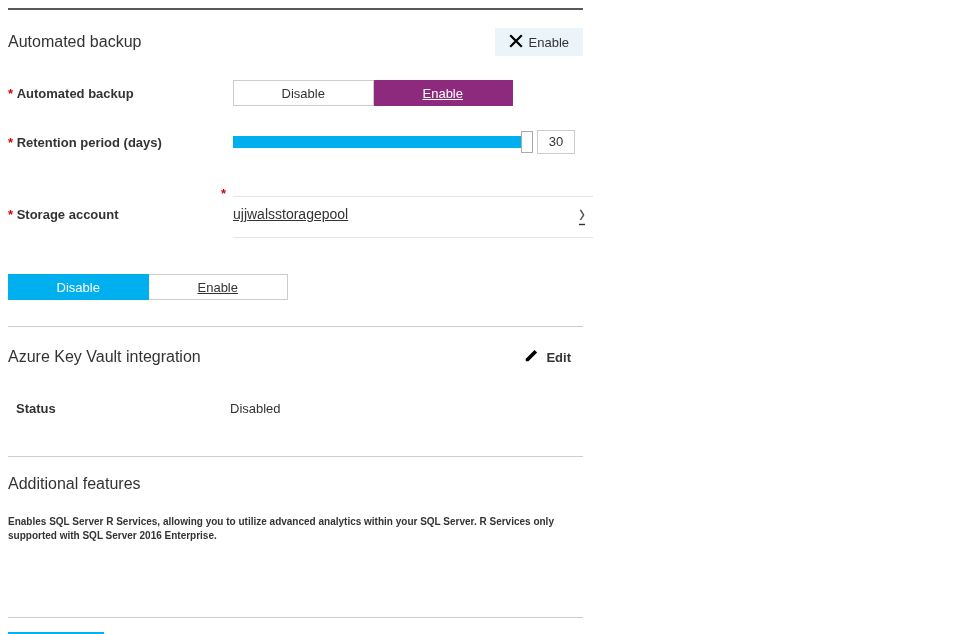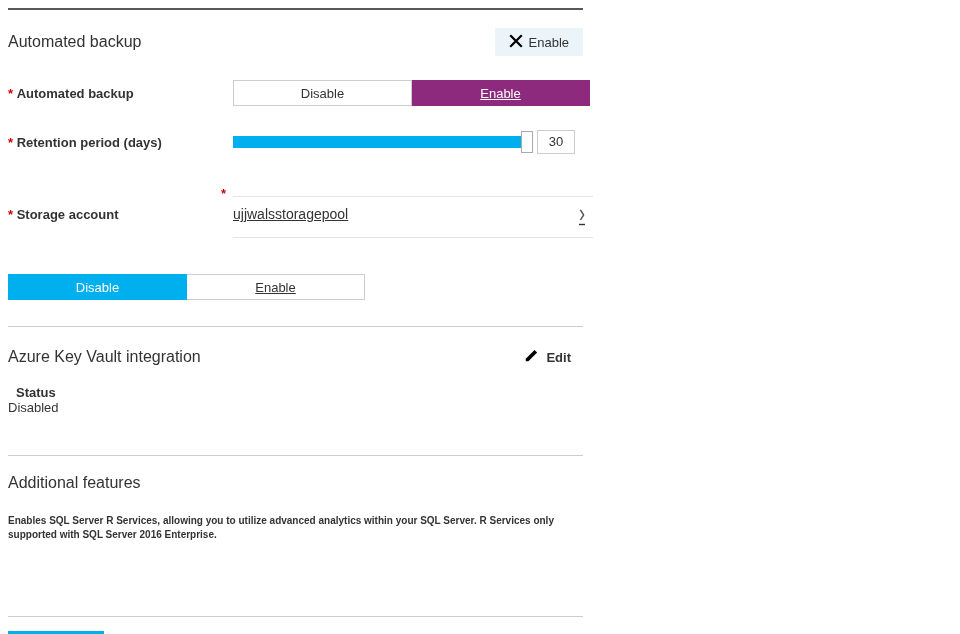--- a/index.html
+++ b/index.html
@@ -66,21 +66,21 @@
     }
     .form-label.required::before {
       content: "* ";
       color: #d20000;
       font-weight: bold;
     }
     .control { flex: 1; min-width: 0; }
     .toggle {
       display: flex;
       flex-direction: row;
-      width: 357px;
+      width: 280px;
       height: 26px;
     }
     .toggle-half {
       flex: 1;
       display: flex;
       align-items: center;
       justify-content: center;
       border: 1px solid #ccc;
       background: #fff;
       cursor: pointer;
@@ -152,23 +152,23 @@
       color: #333;
     }
     .chevron {
       font-size: 18px;
       color: #555;
       line-height: 1;
       transform: scaleY(1.4);
     }
     .status-row {
       display: flex;
-      flex-direction: column;
       width: 585px;
-      margin-top: 16px;
+      margin-top: 32px;
+      gap: 22px;
     }
     .status-label {
       width: 200px;
       font-weight: 600;
       color: #333;
       padding-left: 8px;
     }
     .status-value { color: #333; }
     .feature-desc {
       font-size: 10px;

